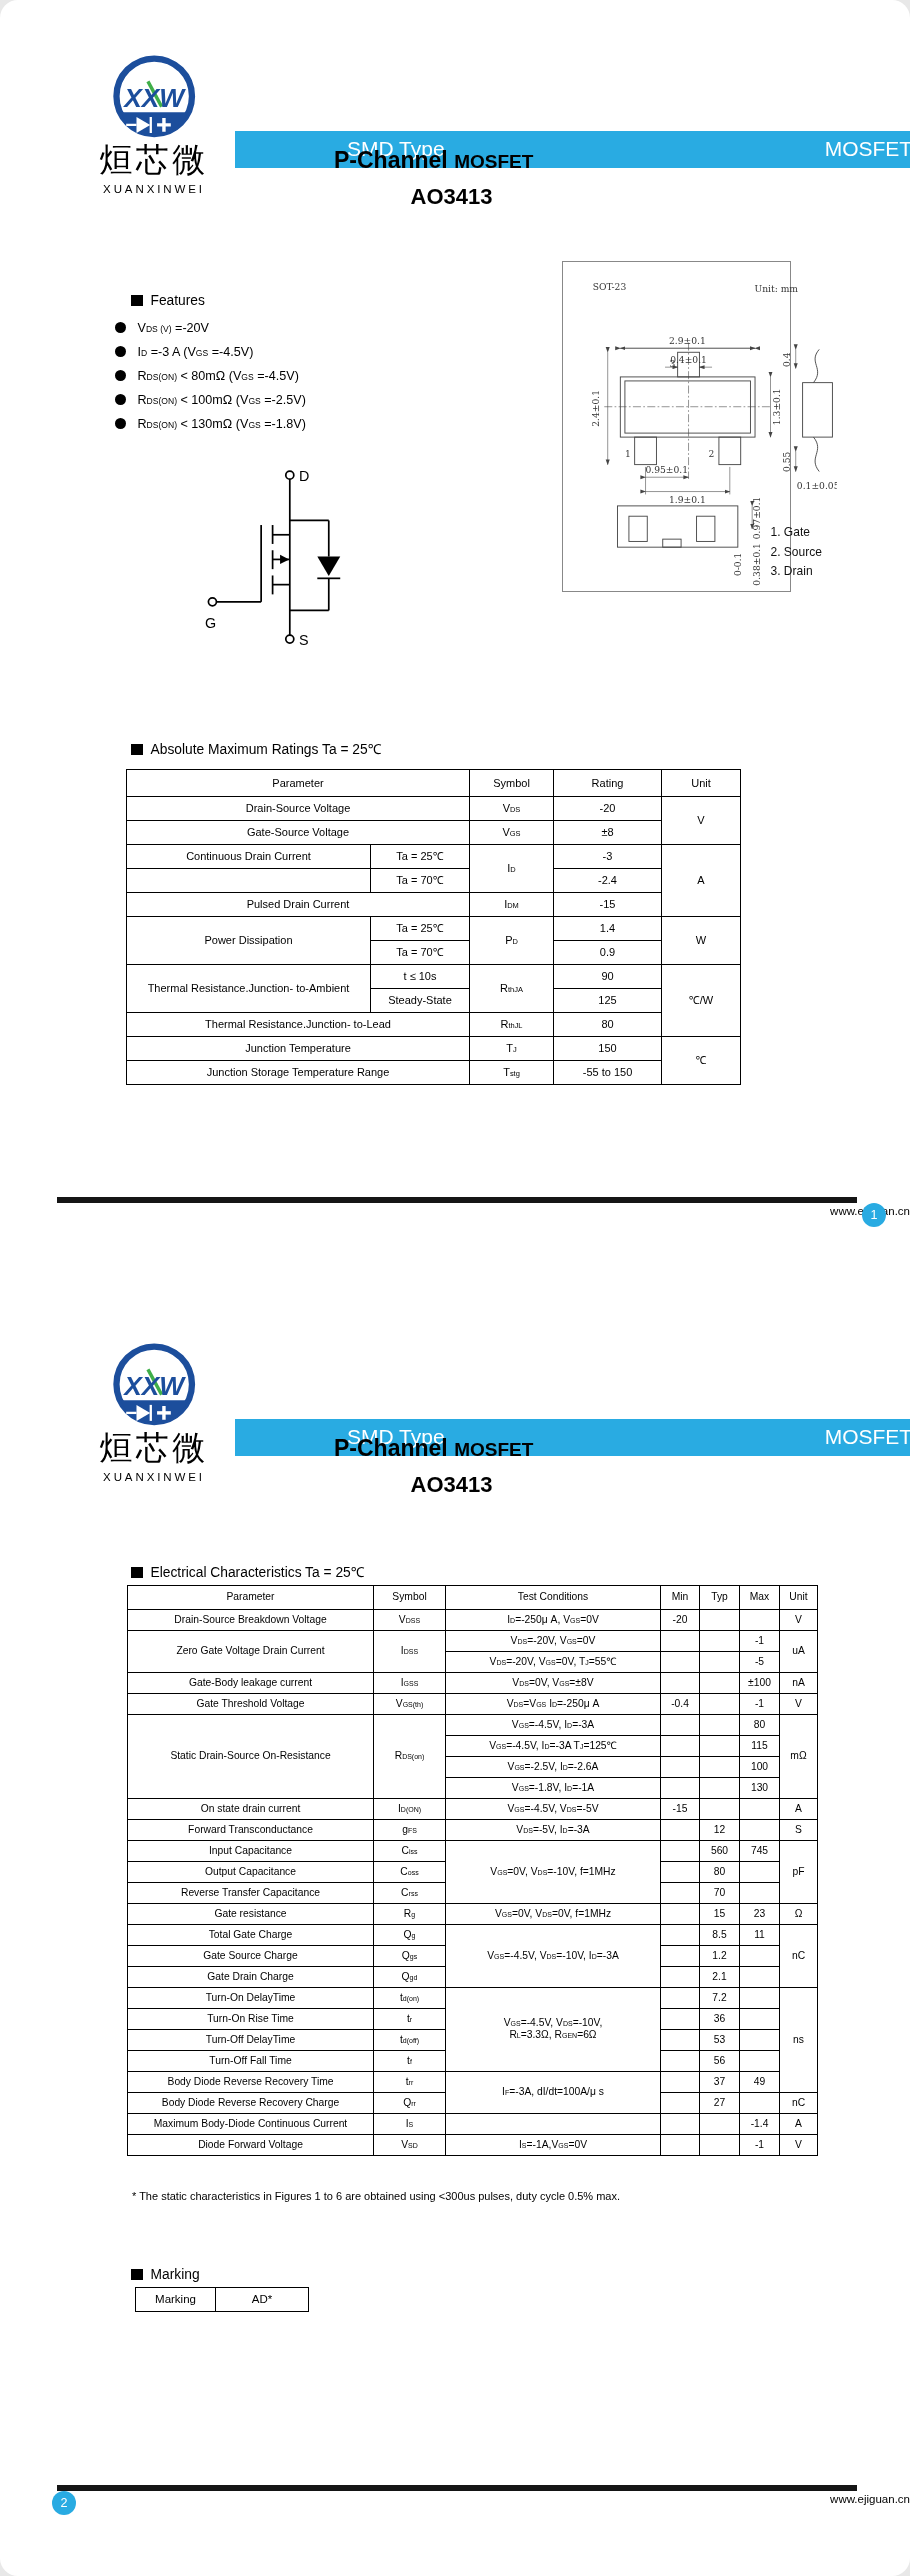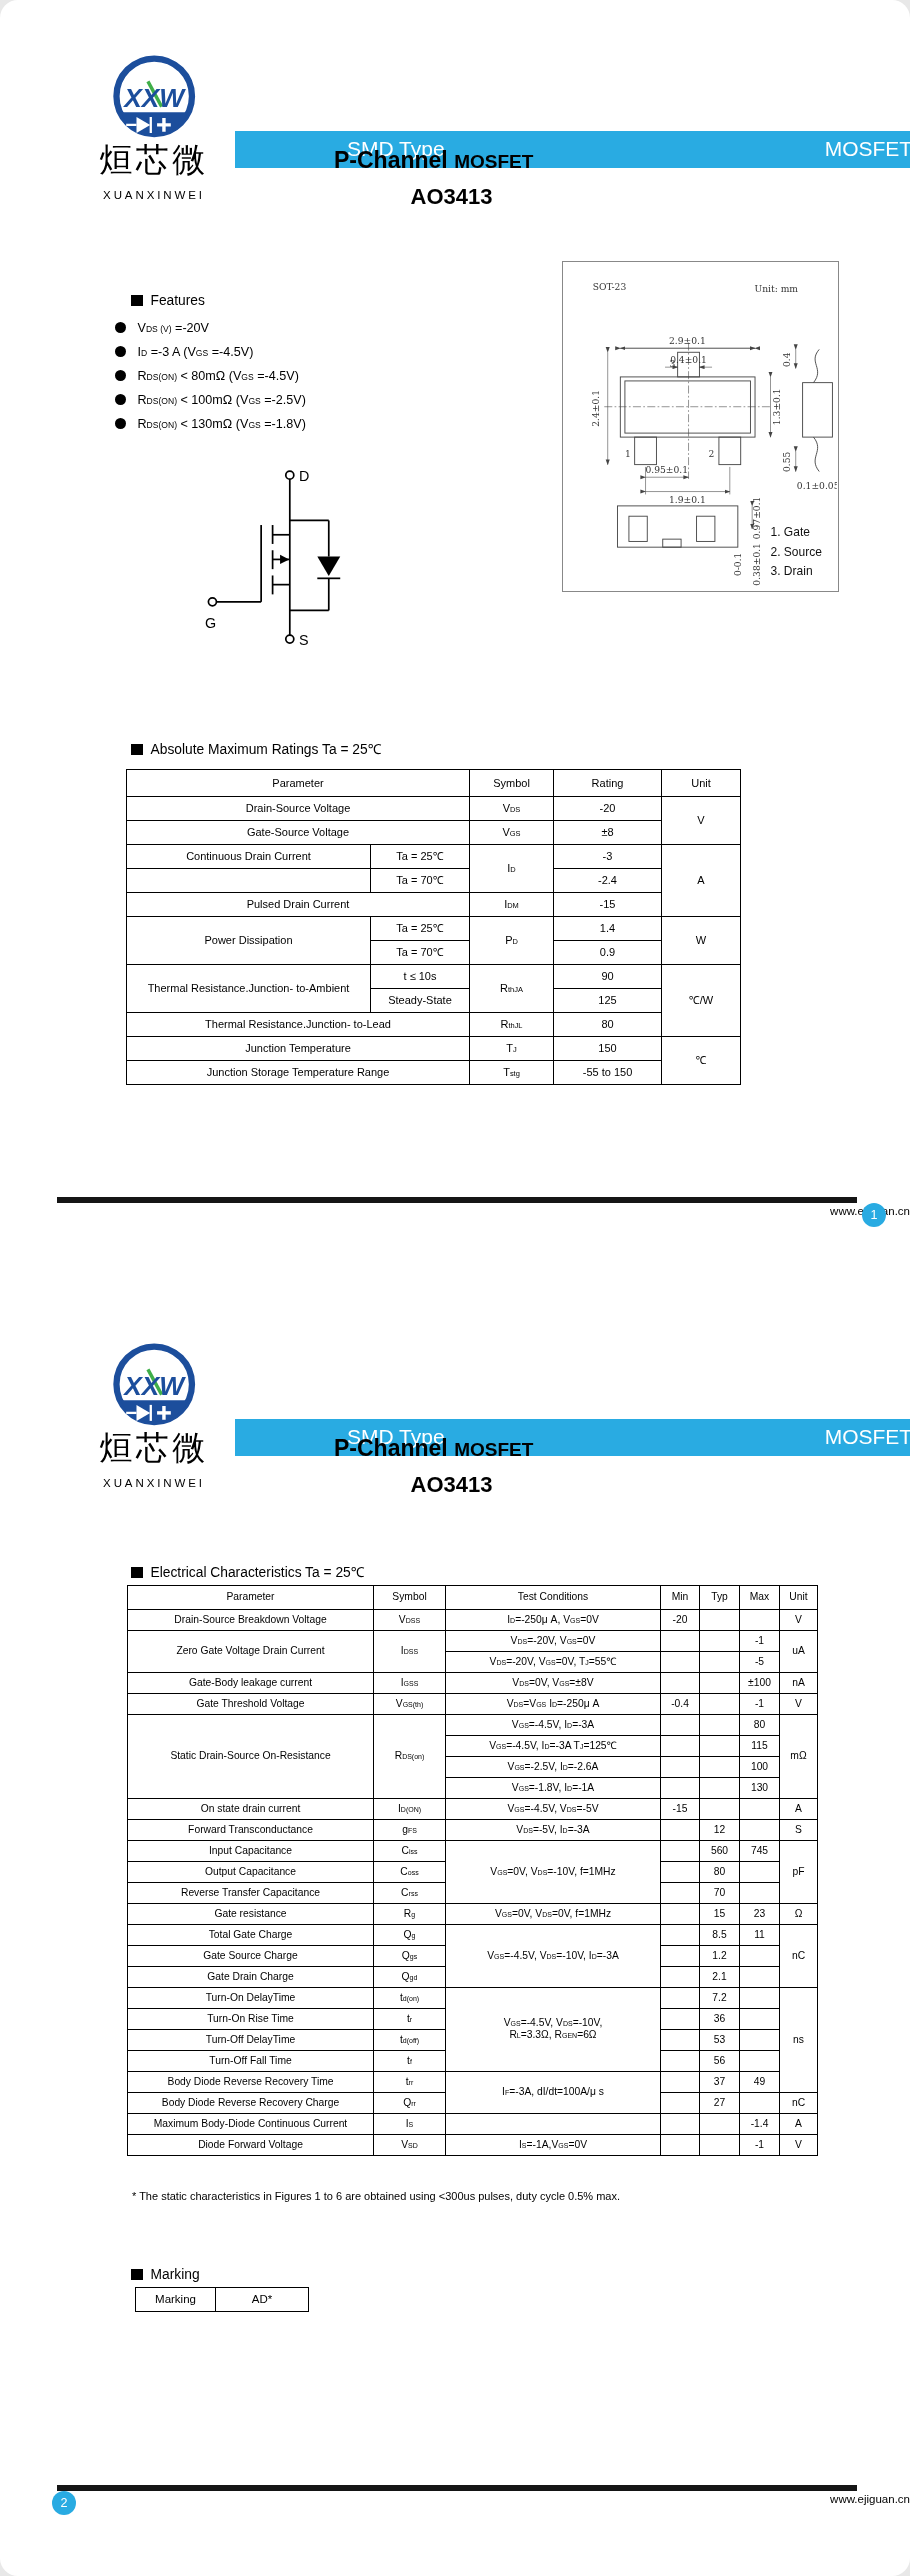--- a/index.html
+++ b/index.html
@@ -3,21 +3,21 @@
 <meta charset="utf-8">
 <style>
   html,body{margin:0;padding:0;background:#e8e8e8;}
   .sheet{position:relative;width:910px;height:2576px;background:#fff;margin:0 auto;
          font-family:"Liberation Sans",sans-serif;color:#000;overflow:hidden;border-radius:18px;}
   .page{position:absolute;left:0;width:910px;height:1288px;}
 
   
   .logo-wrap{position:absolute;left:91px;top:55px;width:126px;text-align:center;}
   .logo-cn{font-size:33px;font-weight:normal;letter-spacing:3.4px;line-height:1.05;white-space:nowrap;}
-  .logo-en{font-size:11.5px;letter-spacing:2.9px;margin-top:11px;white-space:nowrap;}
+  .logo-en{font-size:11.5px;letter-spacing:2.9px;margin-top:5px;white-space:nowrap;}
 
   
   .banner{position:absolute;left:235px;top:91px;width:691px;height:37px;background:#29abe2;color:#fff;margin-top:40px;}
   .banner-left{position:absolute;left:112px;top:6.3px;font-size:21px;}
   .banner-right{position:absolute;right:13.8px;top:6.3px;font-size:21px;}
 
   .title-line1{position:absolute;left:334px;top:147px;font-size:23px;font-weight:bold;white-space:nowrap;}
   .title-line1 .mosfet{font-size:19px;}
   .title-line2{position:absolute;left:334px;top:184px;width:235px;text-align:center;font-size:22px;font-weight:bold;}
 
@@ -26,21 +26,21 @@
   .sq{display:inline-block;width:11.5px;height:11.5px;background:#000;margin-right:8px;vertical-align:-1.1px;}
 
   
   .features{position:absolute;left:115px;top:316px;list-style:none;margin:0;padding:0;font-size:12.6px;}
   .features li{height:24px;line-height:24px;white-space:nowrap;}
   .dot{display:inline-block;width:11px;height:11px;border-radius:50%;background:#000;margin-right:11.5px;vertical-align:-1.1px;}
 
   sub{font-size:68%;vertical-align:baseline;line-height:0;}
 
   
-  .pkgbox{position:absolute;left:562px;top:261px;width:277px;height:331px;border:1.1px solid #888;box-sizing:border-box;}
+  .pkgbox{position:absolute;left:562px;top:261px;width:229px;height:331px;border:1.1px solid #888;box-sizing:border-box;}
   .pkgbox svg{display:block;}
   .dwg{stroke:#444;fill:none;stroke-width:1.6;}
   .dim{stroke:#444;stroke-width:1;fill:none;}
   .dimtxt{font-family:"DejaVu Serif",serif;font-size:16px;fill:#333;}
   .pintxt{font-family:"Liberation Sans",sans-serif;font-size:21px;fill:#111;}
 
   
   .schematic{position:absolute;left:198px;top:466px;}
   .sym{stroke:#000;fill:none;stroke-width:3;}
   .symtxt{font-size:25px;fill:#000;font-family:"Liberation Sans",sans-serif;}

